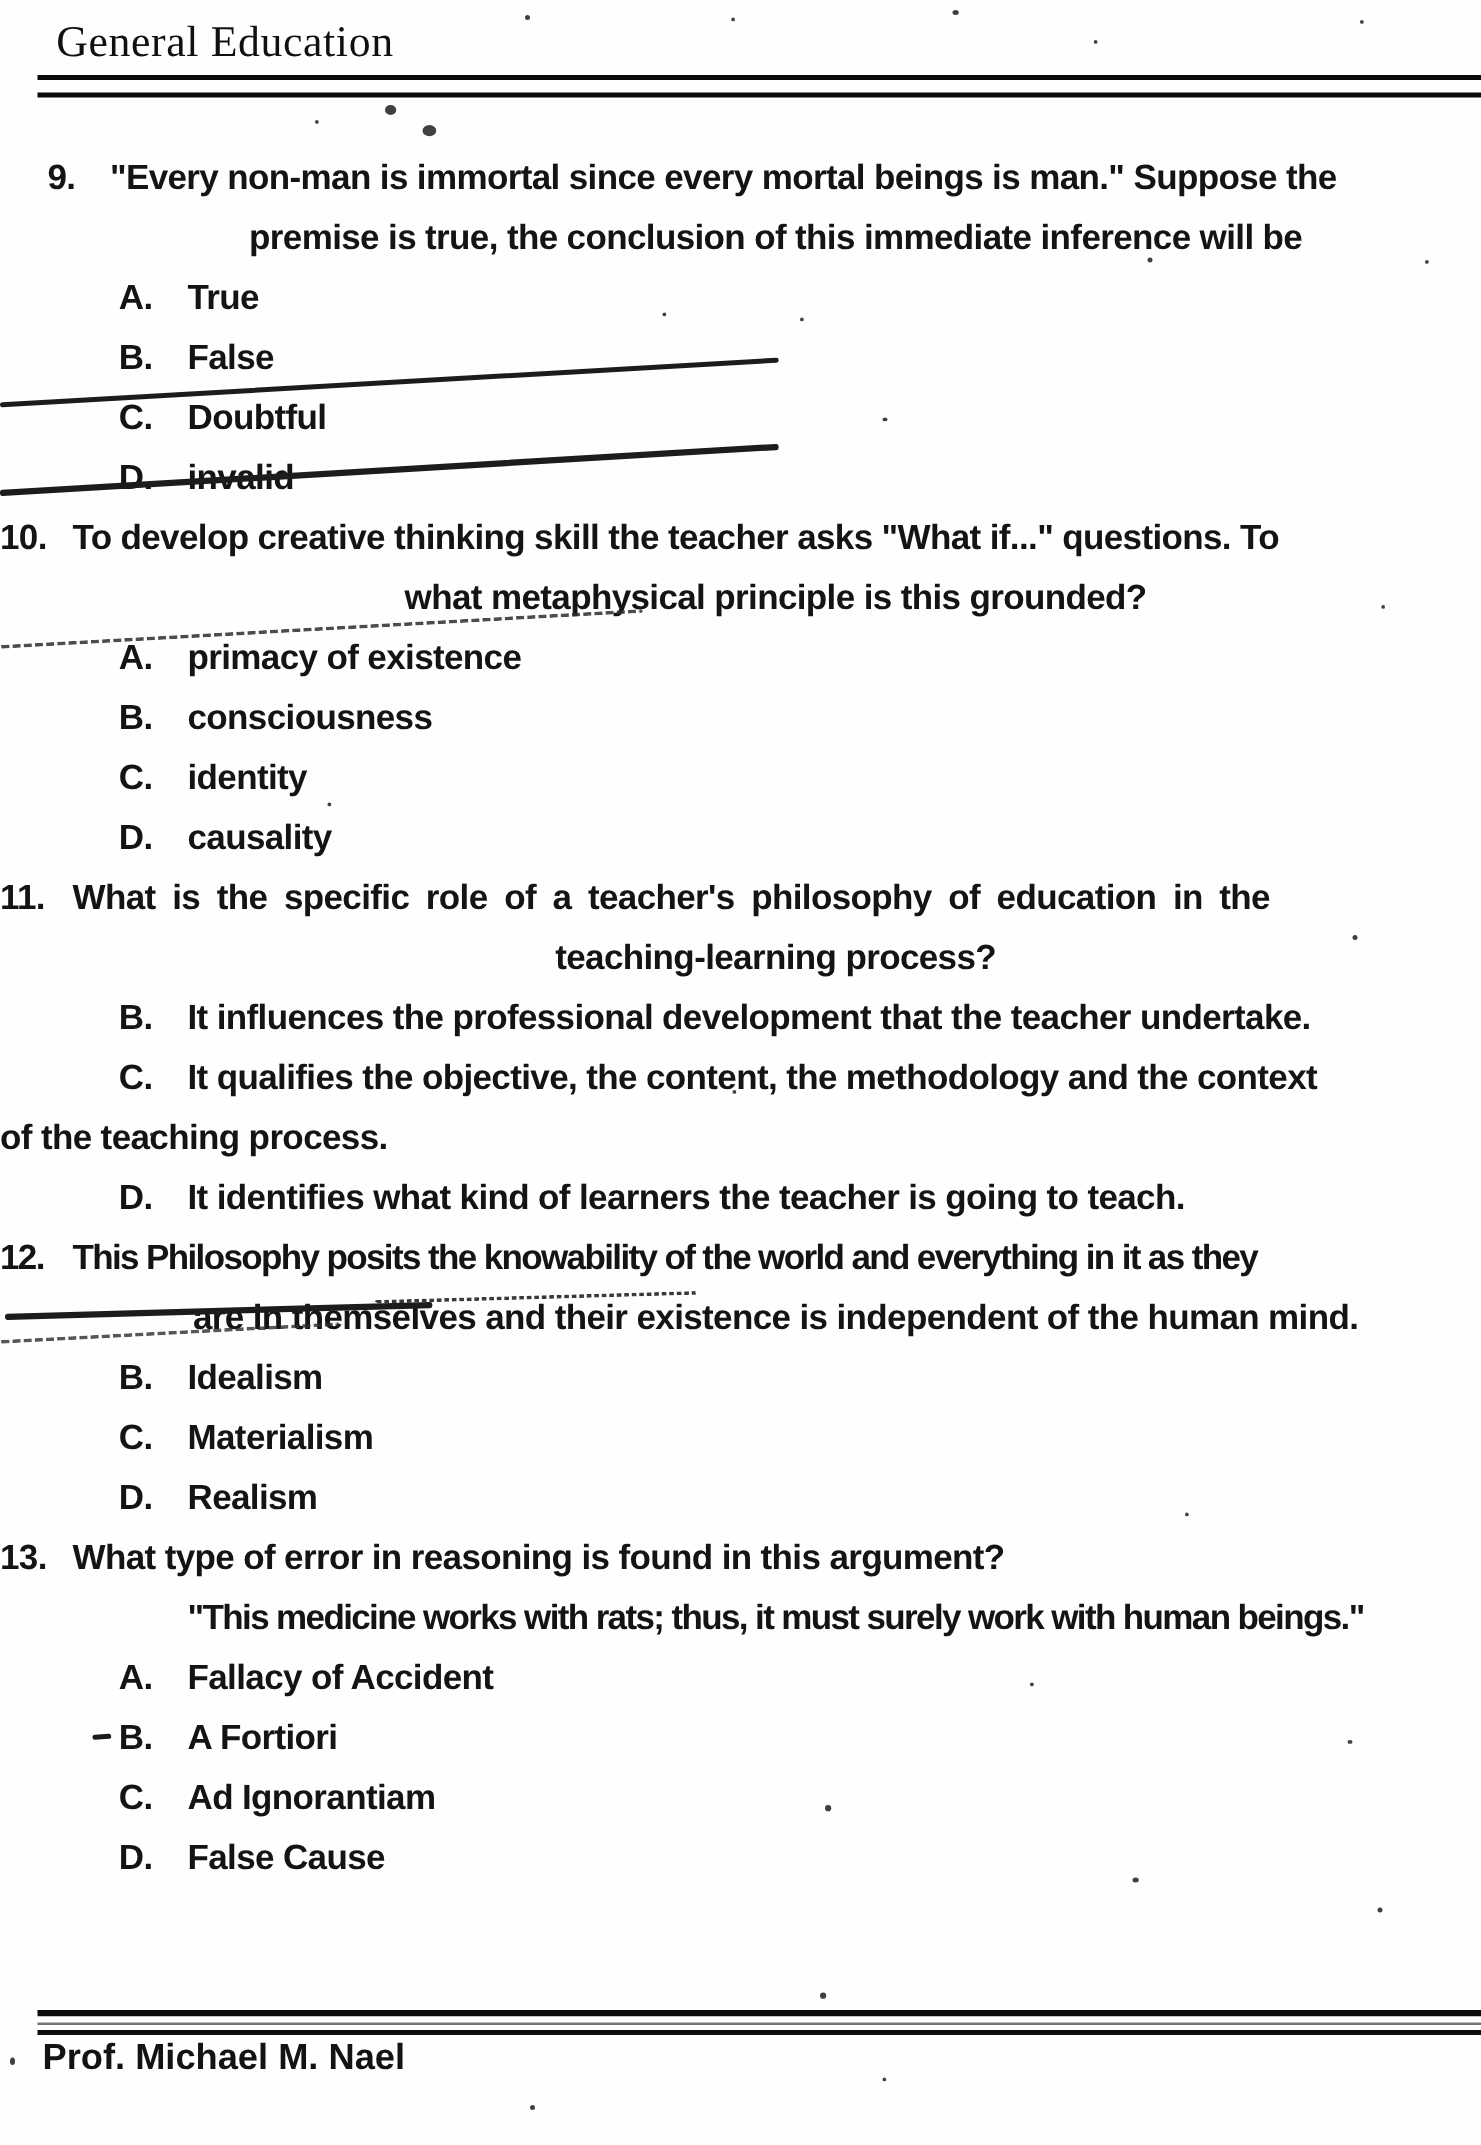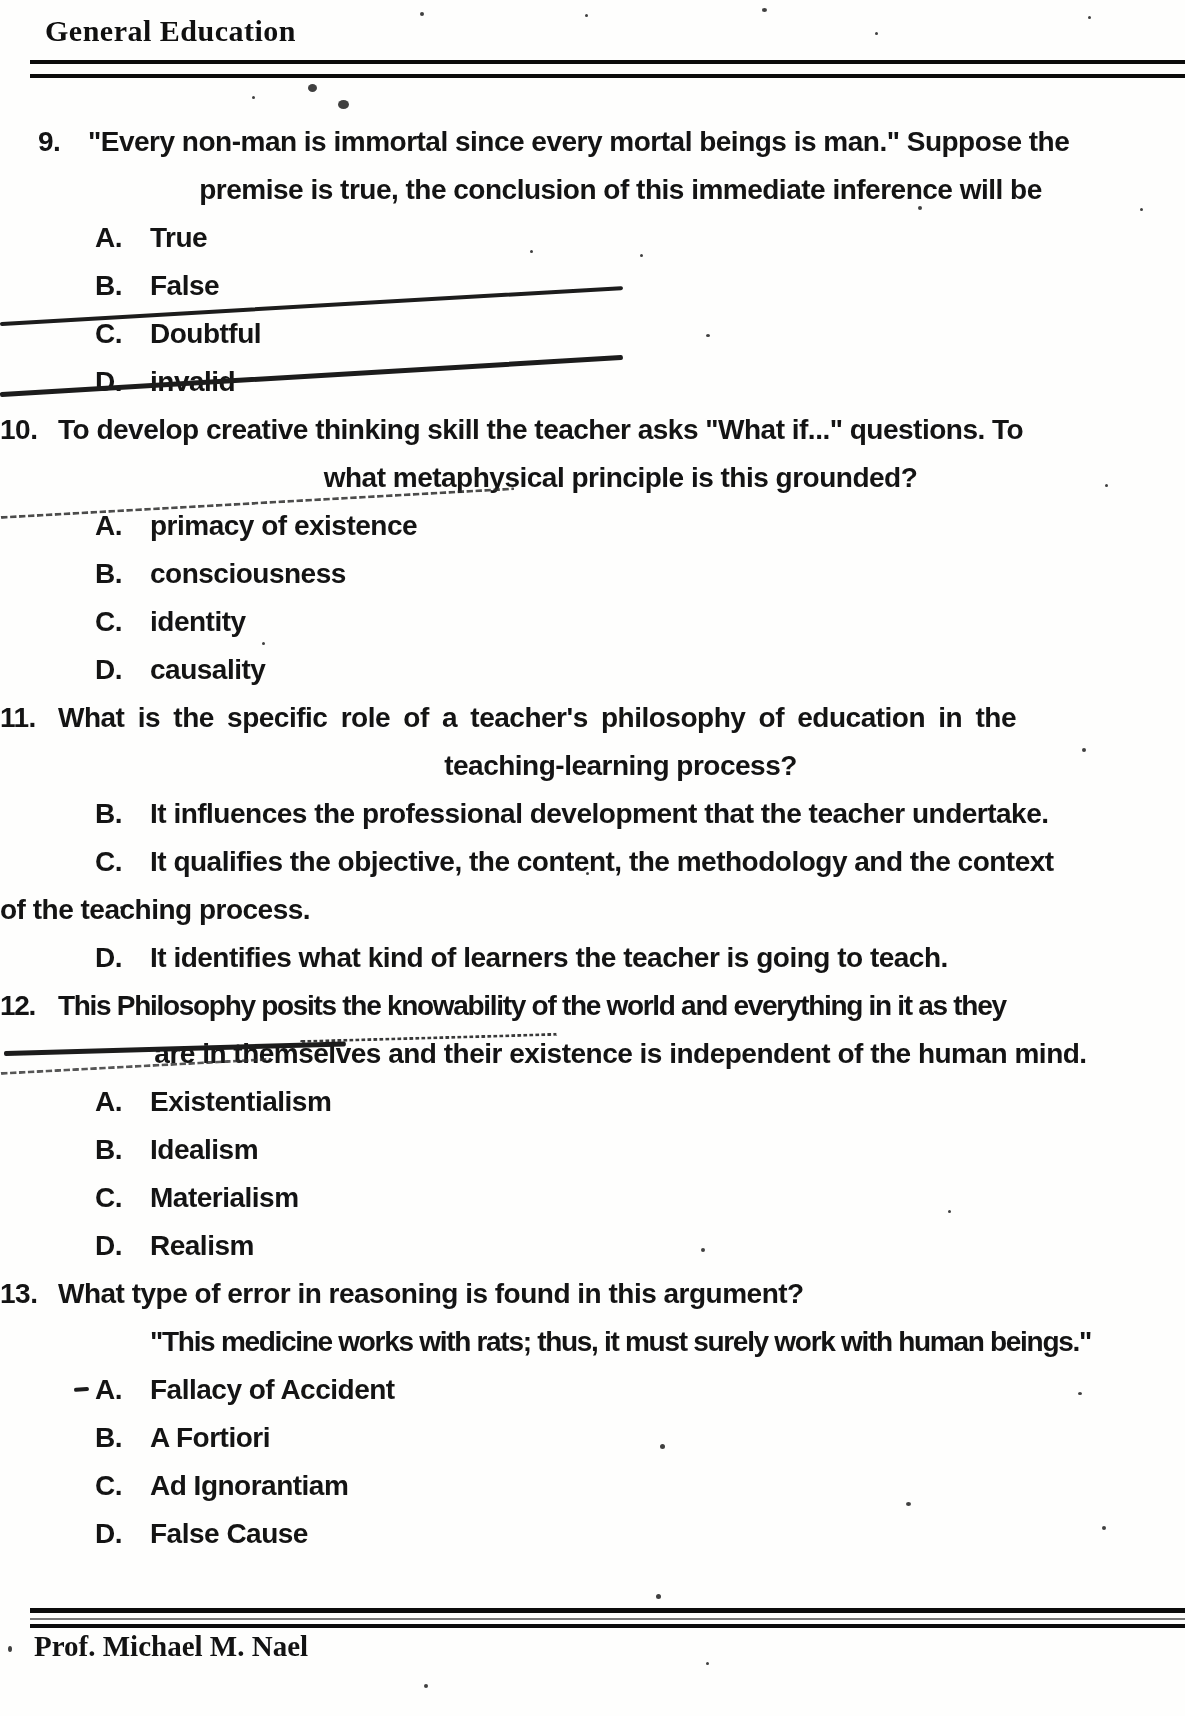--- a/index.html
+++ b/index.html
@@ -4,21 +4,21 @@
 <style>
   html,body{margin:0;padding:0;background:#ffffff;}
   .page{
     position:relative;width:1185px;height:1716px;background:#fefefdf5;
     font-family:"Liberation Sans",sans-serif;font-weight:700;color:#141414;
     overflow:hidden;
   }
   
   .hdr-title{
     position:absolute;left:45px;top:14px;
-    font-family:"Liberation Serif","DejaVu Serif",serif;font-size:30px;font-weight:700;
+    font-family:"Liberation Serif","DejaVu Serif",serif;font-size:35px;font-weight:400;
     letter-spacing:0.5px;color:#101010;
   }
   .hdr-rule{
     position:absolute;left:30px;right:0;top:60px;height:10px;
     border-top:4px solid #0b0b0b;border-bottom:4px solid #0b0b0b;
   }
   
   .content{position:absolute;left:0;top:118px;right:0;}
   .line{height:48px;line-height:48px;white-space:nowrap;font-size:28px;letter-spacing:-0.5px;}
   .qnum{display:inline-block;width:58px;}
@@ -29,21 +29,21 @@
   .w2{word-spacing:6px;}
   .tight{letter-spacing:-1.3px;}
   
   .ftr-rule{
     position:absolute;left:30px;right:0;top:1608px;height:11px;
     border-top:5px solid #0c0c0c;border-bottom:4px solid #0c0c0c;
     background:linear-gradient(90deg,#777 0 100%);background-size:100% 2px;background-repeat:no-repeat;background-position:center;
   }
   .ftr-text{
     position:absolute;left:34px;top:1630px;
-    font-family:Liberation Serif, serif;font-size:29px;font-weight:700;color:#131313;
+    font-family:Liberation Sans, sans-serif;font-size:29px;font-weight:700;color:#131313;
   }
   
   .pen{position:absolute;transform-origin:left center;background:#1c1c1c;border-radius:2px;}
   .pen.dash{background:none;height:0 !important;}
   .pen1{left:0;top:322px;width:624px;height:4px;transform:rotate(-3.3deg);}
   .pen2{left:0;top:392px;width:624px;height:5px;transform:rotate(-3.4deg);}
   .pen3{left:0;top:516px;width:515px;border-top:3px dashed #2d2d2d;transform:rotate(-3.2deg);opacity:.85;}
   .pen4a{left:4px;top:1051px;width:342px;height:5px;transform:rotate(-1.6deg);}
   .pen4b{left:300px;top:1040px;width:258px;border-top:3px dotted #242424;transform:rotate(-1.6deg);opacity:.9;}
   .pen5{left:0;top:1072px;width:272px;border-top:3px dashed #2d2d2d;transform:rotate(-3deg);opacity:.8;}
@@ -84,21 +84,20 @@
       <div class="line stem-cont">teaching-learning process?</div>
       <div class="line opt"><span class="letter">B.</span><span>It influences the professional development that the teacher undertake.</span></div>
       <div class="line opt"><span class="letter">C.</span><span>It qualifies the objective, the content, the methodology and the context</span></div>
       <div class="line opt-cont">of the teaching process.</div>
       <div class="line opt"><span class="letter">D.</span><span>It identifies what kind of learners the teacher is going to teach.</span></div>
     </div>
 
     <div class="q">
       <div class="line tight"><span class="qnum">12.</span><span>This Philosophy posits the knowability of the world and everything in it as they</span></div>
       <div class="line stem-cont">are in themselves and their existence is independent of the human mind.</div>
-      <div class="line opt"><span class="letter">A.</span><span>Existentialism</span></div>
       <div class="line opt"><span class="letter">B.</span><span>Idealism</span></div>
       <div class="line opt"><span class="letter">C.</span><span>Materialism</span></div>
       <div class="line opt"><span class="letter">D.</span><span>Realism</span></div>
     </div>
 
     <div class="q">
       <div class="line"><span class="qnum">13.</span><span>What type of error in reasoning is found in this argument?</span></div>
       <div class="line stem-cont tight">"This medicine works with rats; thus, it must surely work with human beings."</div>
       <div class="line opt"><span class="letter">A.</span><span>Fallacy of Accident</span></div>
       <div class="line opt"><span class="letter">B.</span><span>A Fortiori</span></div>

